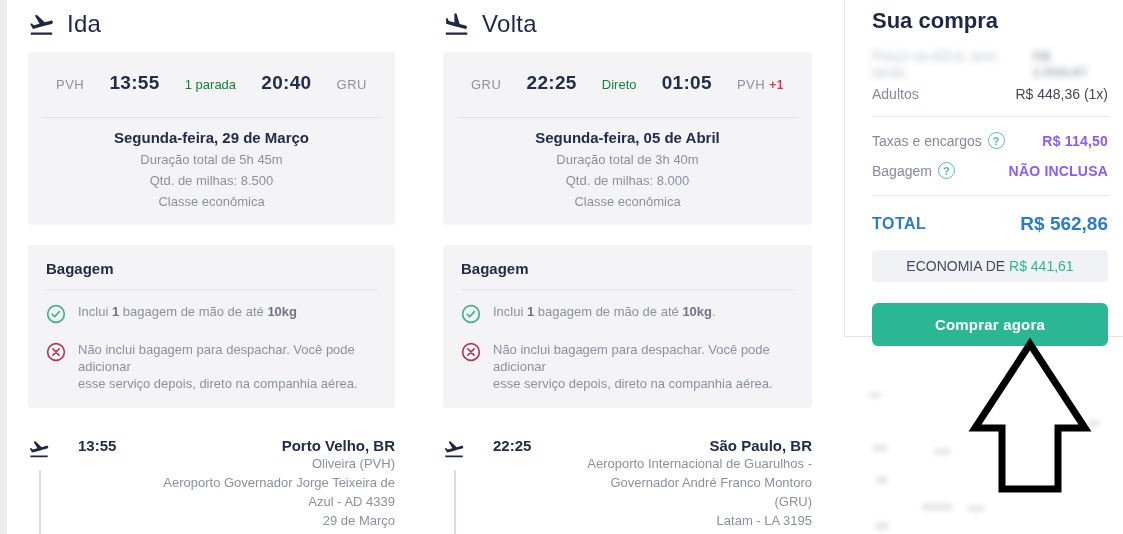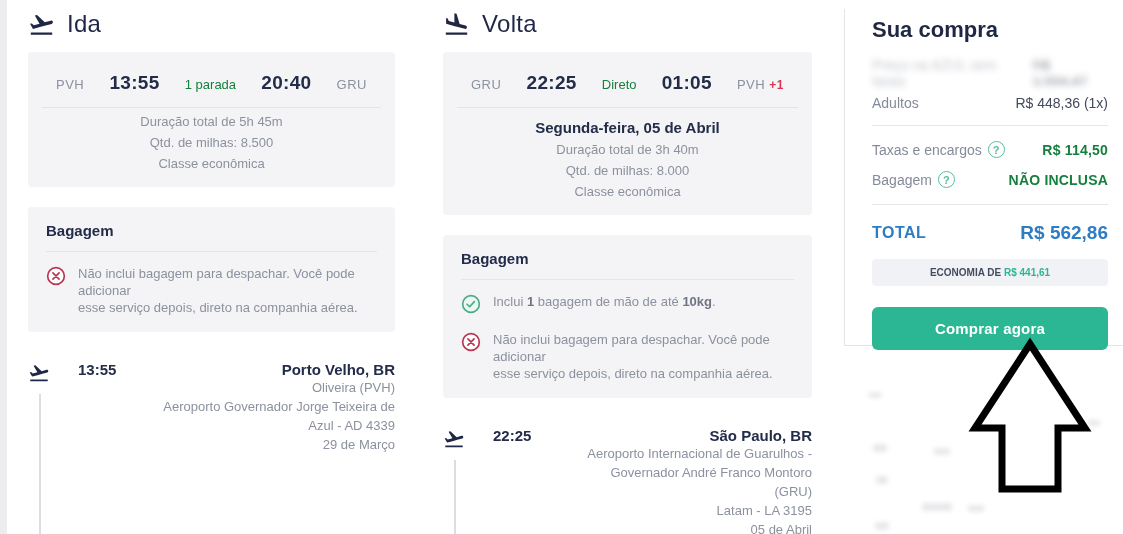--- a/index.html
+++ b/index.html
@@ -11,21 +11,21 @@
   .col { position:absolute; top:0; }
   #col-ida   { left:28px;  width:367px; }
   #col-volta { left:443px; width:369px; }
 
   .col-title { display:flex; align-items:center; gap:12px; padding:10px 0 14px 0; }
   .col-title h1 { font-size:24px; font-weight:normal; color:#1f2744; letter-spacing:.3px; }
   .title-icon svg { display:block; }
 
   .summary-card { background:#f4f4f6; border-radius:4px; padding:12px 14px 16px 14px; }
   .route-row { display:flex; justify-content:space-between; align-items:baseline;
-               padding:8px 14px 13px 14px; border-bottom:1px solid #e3e4e8; }
+               padding:8px 14px 23px 14px; border-bottom:1px solid #e3e4e8; }
   .route-code { font-size:13px; color:#8b919e; letter-spacing:.5px; }
   .route-time { font-size:19px; font-weight:bold; color:#232c49; letter-spacing:.3px; }
   .route-stops { font-size:13px; color:#15803d; }
   .plus-one { color:#dc3554; font-weight:bold; font-size:12px; }
   .sum-date { margin-top:11px; text-align:center; font-size:15px; font-weight:bold; color:#232c49; }
   .sum-line { margin-top:6px; text-align:center; font-size:13px; color:#8b919e; }
 
   .baggage-card { background:#f4f4f6; border-radius:4px; margin-top:20px; padding:15px 18px 16px 18px; }
   .bag-title { font-size:15px; font-weight:bold; color:#232c49; padding-bottom:12px;
                border-bottom:1px solid #e3e4e8; }
@@ -38,43 +38,43 @@
   .timeline { position:absolute; left:11px; top:12px; height:600px; width:2px; background:#dcdde3; }
   .seg { position:relative; display:flex; align-items:flex-start; }
   .seg-icon { width:24px; flex:0 0 24px; background:#ffffff; padding:3px 0 6px 0; z-index:1; }
   .seg-time { flex:0 0 82px; margin-left:26px; font-size:15px; font-weight:bold; color:#232c49; padding-top:2px; }
   .seg-body { flex:1;text-align:right; }
   .seg-city { font-size:15px; font-weight:bold; color:#232c49; padding-top:2px; }
   .seg-line { font-size:13px; color:#8b919e; line-height:19px; }
   .seg-body .seg-line:first-of-type { margin-top:3px; }
   .seg-gap { height:32px; }
 
-  #panel { position:absolute; left:844px; top:9px; width:279px; height:337px;
+  #panel { position:absolute; left:844px; top:0; width:279px; height:337px;
            border-left:1px solid #e4e5e9; border-bottom:1px solid #e4e5e9;
            padding:8px 15px 0 27px; }
   .panel-title { font-size:22px; font-weight:bold; color:#1f2744; margin-bottom:14px; }
   .p-row { display:flex; justify-content:space-between; align-items:center; }
   .p-label { font-size:14px; color:#848b99; }
   .p-value { font-size:14px; color:#424a5e; }
   .row-blur { filter:blur(3px); opacity:.5; margin-bottom:6px; }
   .row-blur .p-value { text-decoration:line-through; }
   .row-adults { margin-bottom:14px; }
   .p-sep { border-top:1px solid #e6e7eb; margin:0 0 15px 0; }
   .row-taxes, .row-bag { margin-bottom:13px;gap:36px; }
   .row-bag { margin-bottom:16px; }
   .label-help { display:inline-flex; align-items:center; gap:6px; }
   .help-icon { display:inline-flex; justify-content:center; align-items:center;
                width:17px; height:17px; border:1.5px solid #57bd9d; border-radius:50%;
                color:#57bd9d; font-size:11px; font-weight:bold; cursor:pointer; }
-  .p-strong { font-weight:bold; color:#15803d; font-size:14px; letter-spacing:.2px; }
+  .p-strong { font-weight:bold; color:#8b5cf6; font-size:14px; letter-spacing:.2px; }
   .row-total { margin:17px 0 15px 0; }
   .total-label { font-size:16px; font-weight:bold; color:#2e7cc2; letter-spacing:.5px; }
   .total-value { font-size:19px; font-weight:bold; color:#2e7cc2; }
   .savings-box { background:#f1f2f5; border-radius:4px; text-align:center; padding:8px 4px;
-                 font-size:10px; color:#434b60; font-weight:bold; margin-bottom:21px; }
+                 font-size:14px; color:#434b60; font-weight:normal; margin-bottom:21px; }
   .savings-value { color:#2bb694; }
   .buy-btn { display:block; width:100%; background:#2bb694; border:none; border-radius:6px;
              padding:13px 0; color:#ffffff; font-size:15px; font-weight:bold;
              font-family:"Liberation Sans", sans-serif; cursor:pointer; letter-spacing:.2px; }
 
   #big-arrow { position:absolute; left:963px; top:336px; z-index:5; }
 
   .smudge { position:absolute; background:#e9e9ec; filter:blur(2px); border-radius:2px; }
 </style>
 </head>
@@ -93,27 +93,37 @@
   </div>
 
   <div class="summary-card">
     <div class="route-row">
       <span class="route-code">PVH</span>
       <span class="route-time">13:55</span>
       <span class="route-stops">1 parada</span>
       <span class="route-time">20:40</span>
       <span class="route-code"><span>GRU</span> <span class="plus-one"></span></span>
     </div>
+    <div class="sum-date">Segunda-feira, 29 de Março</div>
     <div class="sum-line">Duração total de 5h 45m</div>
     <div class="sum-line">Qtd. de milhas: 8.500</div>
     <div class="sum-line">Classe econômica</div>
   </div>
 
   <div class="baggage-card">
     <div class="bag-title">Bagagem</div>
+    <div class="bag-row">
+      <span class="bag-icon">
+        <svg width="20" height="20" viewBox="0 0 24 24">
+            <circle cx="12" cy="12" r="10" fill="#ecf8f2" stroke="#4cab8b" stroke-width="2"></circle>
+            <path d="M7.3 12.3l3.1 3 5.6-6.2" fill="none" stroke="#4cab8b" stroke-width="2" stroke-linecap="round" stroke-linejoin="round"></path>
+          </svg>
+      </span>
+      <span><span>Inclui </span><span class="bag-bold">1</span><span> bagagem de mão de até </span><span class="bag-bold">10kg</span><span></span></span>
+    </div>
     <div class="bag-row">
       <span class="bag-icon">
         <svg width="20" height="20" viewBox="0 0 24 24">
             <circle cx="12" cy="12" r="10" fill="#ffffff" stroke="#b93550" stroke-width="2"></circle>
             <path d="M8.3 8.3l7.4 7.4M15.7 8.3l-7.4 7.4" stroke="#b93550" stroke-width="2" stroke-linecap="round"></path>
           </svg>
       </span>
       <span><span>Não inclui bagagem para despachar. Você pode adicionar</span><br><span>esse serviço depois, direto na companhia aérea.</span></span>
     </div>
   </div>

